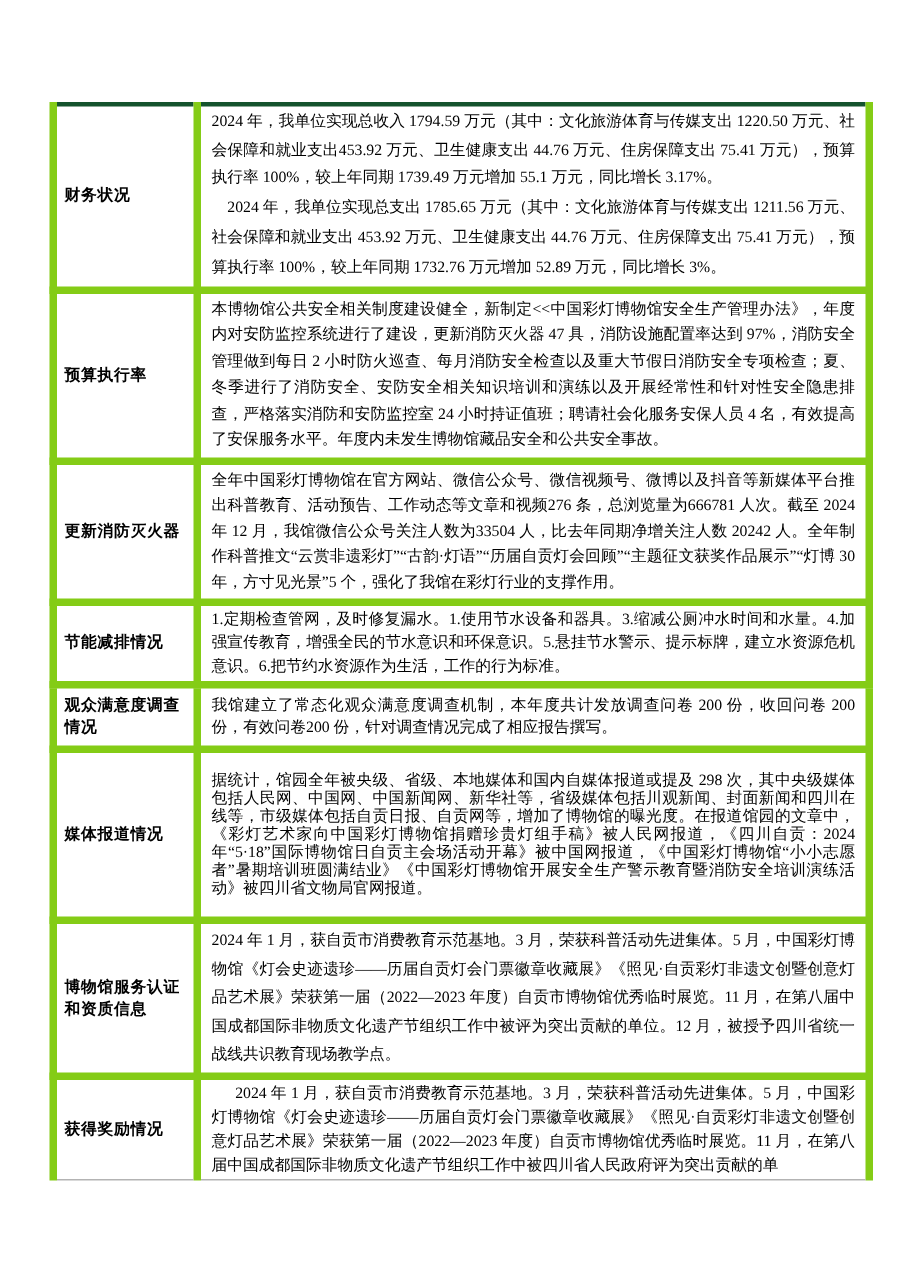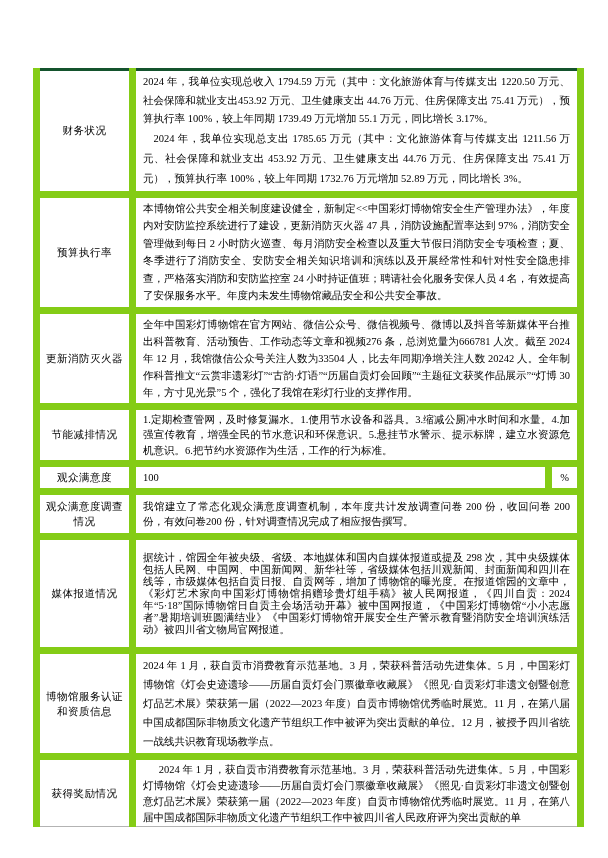--- a/index.html
+++ b/index.html
@@ -18,33 +18,32 @@
   }
   table.report {
     position: absolute;
     left: 33px;
     top: 68px;
     width: 544px;
     border-collapse: collapse;
     table-layout: fixed;
   }
   table.report td {
-    border: 7px solid #84cc16;
+    border: 5px solid #84cc16;
     font-size: 10.5px;
     vertical-align: middle;
     overflow: hidden;
   }
   
   tr.first-row td { border-top: 3px solid #14532d; }
   tr.last-row td  { border-bottom: 1px solid #b3b3b3; }
 
   td.label {
     width: 96px;
-    text-align: center;
-    font-weight: normal;
+    font-weight: bold;
     padding: 4px 5px;
     line-height: 15px;
     letter-spacing: 0.5px;
   }
   td.content {
     text-align: justify;
     vertical-align: top;
     padding: 2px 7px;
   }
   td.content p { margin: 0; }
@@ -109,25 +108,20 @@
         <td class="content" colspan="2">本博物馆公共安全相关制度建设健全，新制定&lt;&lt;中国彩灯博物馆安全生产管理办法》，年度内对安防监控系统进行了建设，更新消防灭火器 47 具，消防设施配置率达到 97%，消防安全管理做到每日 2 小时防火巡查、每月消防安全检查以及重大节假日消防安全专项检查；夏、冬季进行了消防安全、安防安全相关知识培训和演练以及开展经常性和针对性安全隐患排查，严格落实消防和安防监控室 24 小时持证值班；聘请社会化服务安保人员 4 名，有效提高了安保服务水平。年度内未发生博物馆藏品安全和公共安全事故。</td>
       </tr>
       <tr class="r-network">
         <td class="label">更新消防灭火器</td>
         <td class="content" colspan="2">全年中国彩灯博物馆在官方网站、微信公众号、微信视频号、微博以及抖音等新媒体平台推出科普教育、活动预告、工作动态等文章和视频276 条，总浏览量为666781 人次。截至 2024 年 12 月，我馆微信公众号关注人数为33504 人，比去年同期净增关注人数 20242 人。全年制作科普推文“云赏非遗彩灯”“古韵·灯语”“历届自贡灯会回顾”“主题征文获奖作品展示”“灯博 30 年，方寸见光景”5 个，强化了我馆在彩灯行业的支撑作用。</td>
       </tr>
       <tr class="r-energy">
         <td class="label">节能减排情况</td>
         <td class="content" colspan="2">1.定期检查管网，及时修复漏水。1.使用节水设备和器具。3.缩减公厕冲水时间和水量。4.加强宣传教育，增强全民的节水意识和环保意识。5.悬挂节水警示、提示标牌，建立水资源危机意识。6.把节约水资源作为生活，工作的行为标准。</td>
       </tr>
-      <tr class="r-sat">
-        <td class="label">观众满意度</td>
-        <td class="value">100</td>
-        <td class="unit">%</td>
-      </tr>
       <tr class="r-survey">
         <td class="label">观众满意度调查情况</td>
         <td class="content" colspan="2">我馆建立了常态化观众满意度调查机制，本年度共计发放调查问卷 200 份，收回问卷 200 份，有效问卷200 份，针对调查情况完成了相应报告撰写。</td>
       </tr>
       <tr class="r-media">
         <td class="label">媒体报道情况</td>
         <td class="content" colspan="2">据统计，馆园全年被央级、省级、本地媒体和国内自媒体报道或提及 298 次，其中央级媒体包括人民网、中国网、中国新闻网、新华社等，省级媒体包括川观新闻、封面新闻和四川在线等，市级媒体包括自贡日报、自贡网等，增加了博物馆的曝光度。在报道馆园的文章中，《彩灯艺术家向中国彩灯博物馆捐赠珍贵灯组手稿》被人民网报道，《四川自贡：2024 年“5·18”国际博物馆日自贡主会场活动开幕》被中国网报道，《中国彩灯博物馆“小小志愿者”暑期培训班圆满结业》《中国彩灯博物馆开展安全生产警示教育暨消防安全培训演练活动》被四川省文物局官网报道。</td>
       </tr>
       <tr class="r-cert">
         <td class="label">博物馆服务认证和资质信息</td>

